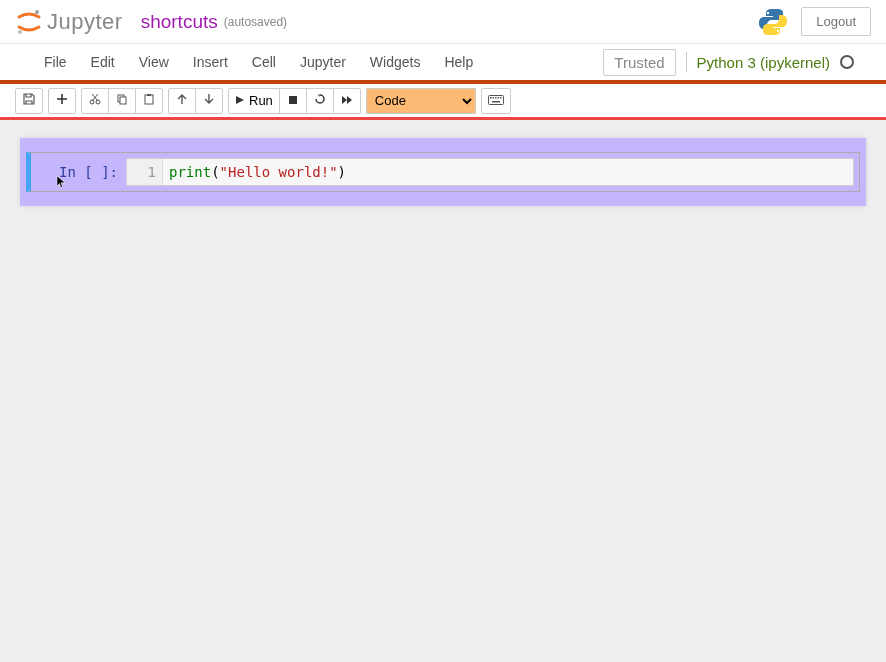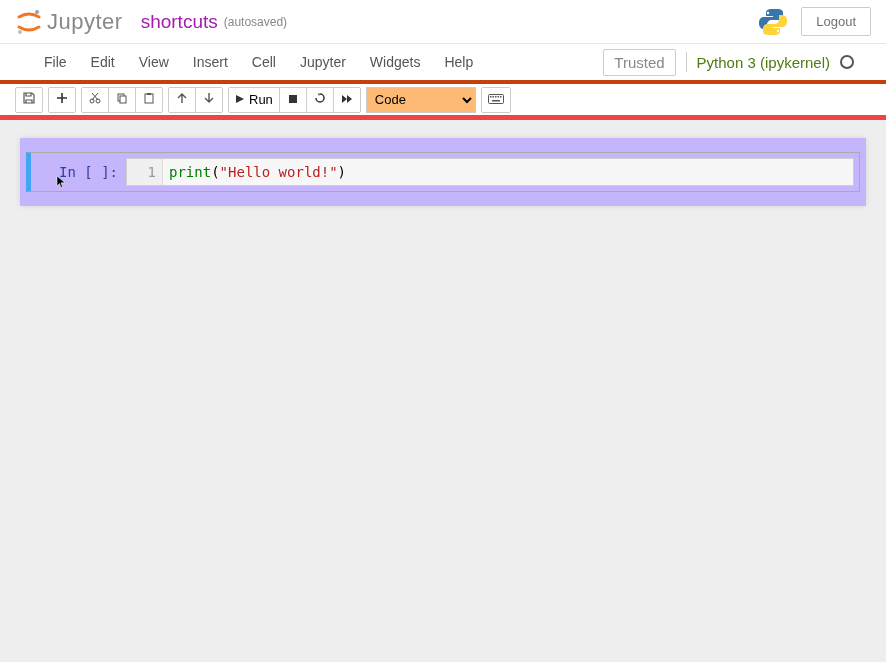--- a/index.html
+++ b/index.html
@@ -110,21 +110,21 @@
       border: 2px solid #555;
       border-radius: 50%;
     }
 
     
     .toolbar {
       display: flex;
       align-items: center;
       padding: 4px 15px;
       height: 36px;
-      border-bottom: 5px solid #ef4444;
+      border-bottom: 3px solid #ef4444;
       gap: 5px;
       box-shadow: 0 1px 3px rgba(0,0,0,0.05);
     }
     .tb-btn {
       border: 1px solid #ccc;
       background: #fff;
       height: 26px;
       min-width: 28px;
       display: flex;
       align-items: center;

